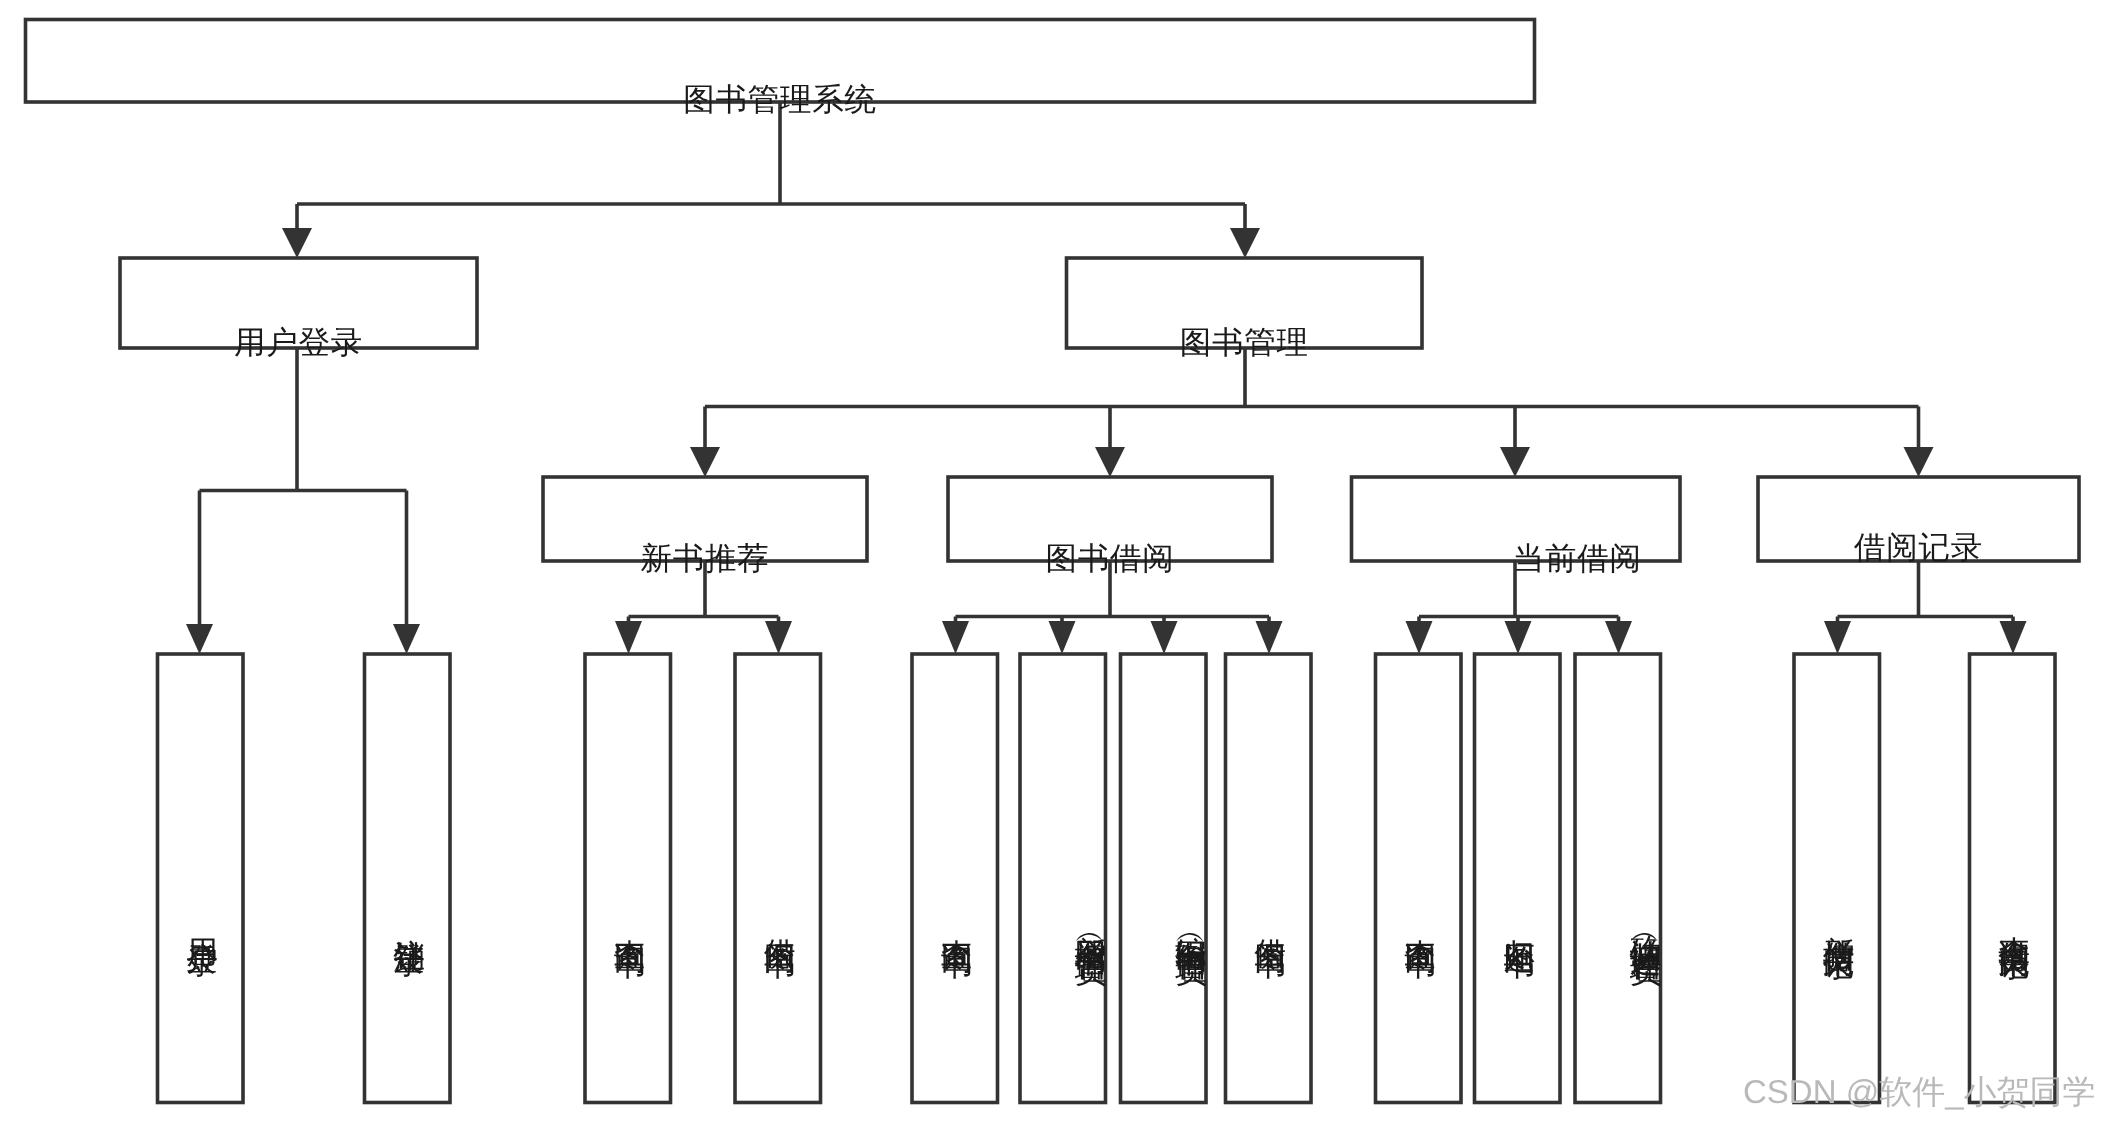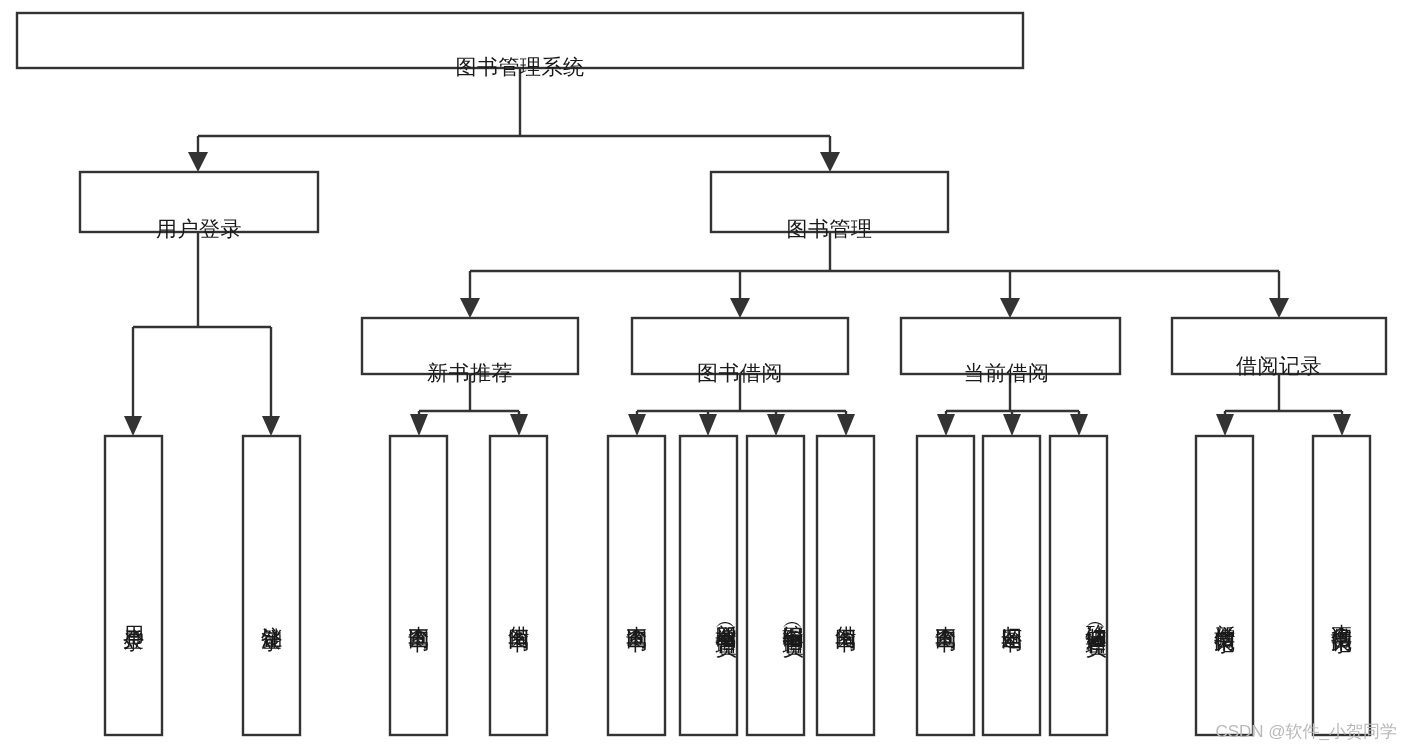--- a/index.html
+++ b/index.html
@@ -64,21 +64,21 @@
     font-size: 21px;
   }
   .node-label.vertical.centered {
     align-items: center;
   }
   #watermark {
     position: absolute;
     right: 8px;
     bottom: 4px;
     font-family: "Liberation Sans", "DejaVu Sans", sans-serif;
-    font-size: 17px;
+    font-size: 22px;
     color: #b9b9b9;
     white-space: nowrap;
     pointer-events: none;
   }
 </style>
 </head>
 <body>
 
 <div id="diagram-root">
 
@@ -178,21 +178,21 @@
     </g>
   </svg>
 
   <div class="node-label" style="left:17px; top:13px; width:1006px; height:55px;">图书管理系统</div>
 
   <div class="node-label" style="left:80px; top:172px; width:238px; height:60px;">用户登录</div>
   <div class="node-label" style="left:711px; top:172px; width:237px; height:60px;">图书管理</div>
 
   <div class="node-label" style="left:362px; top:318px; width:216px; height:56px;text-align:right;">新书推荐</div>
   <div class="node-label" style="left:632px; top:318px; width:216px; height:56px;">图书借阅</div>
-  <div class="node-label" style="left:856px; top:318px; width:237px; height:56px;padding-left:32px;">当前借阅</div>
+  <div class="node-label" style="left:901px; top:318px; width:237px; height:56px;padding-left:32px;">当前借阅</div>
   <div class="node-label" style="left:1172px; top:318px; width:214px; height:42px;">借阅记录</div>
 
   <div class="node-label vertical centered" style="left:105px; top:436px; width:57px; height:299px;">用户登录</div>
   <div class="node-label vertical centered" style="left:243px; top:436px; width:57px; height:299px;">注销登录</div>
 
   <div class="node-label vertical centered" style="left:390px; top:436px; width:57px; height:299px;">查询图书</div>
   <div class="node-label vertical centered" style="left:490px; top:436px; width:57px; height:299px;">借阅图书</div>
 
   <div class="node-label vertical centered" style="left:608px; top:436px; width:57px; height:299px;">查询图书</div>
   <div class="node-label vertical" style="left:680px; top:442px; width:57px; height:293px;">新增图书（管理员）</div>

